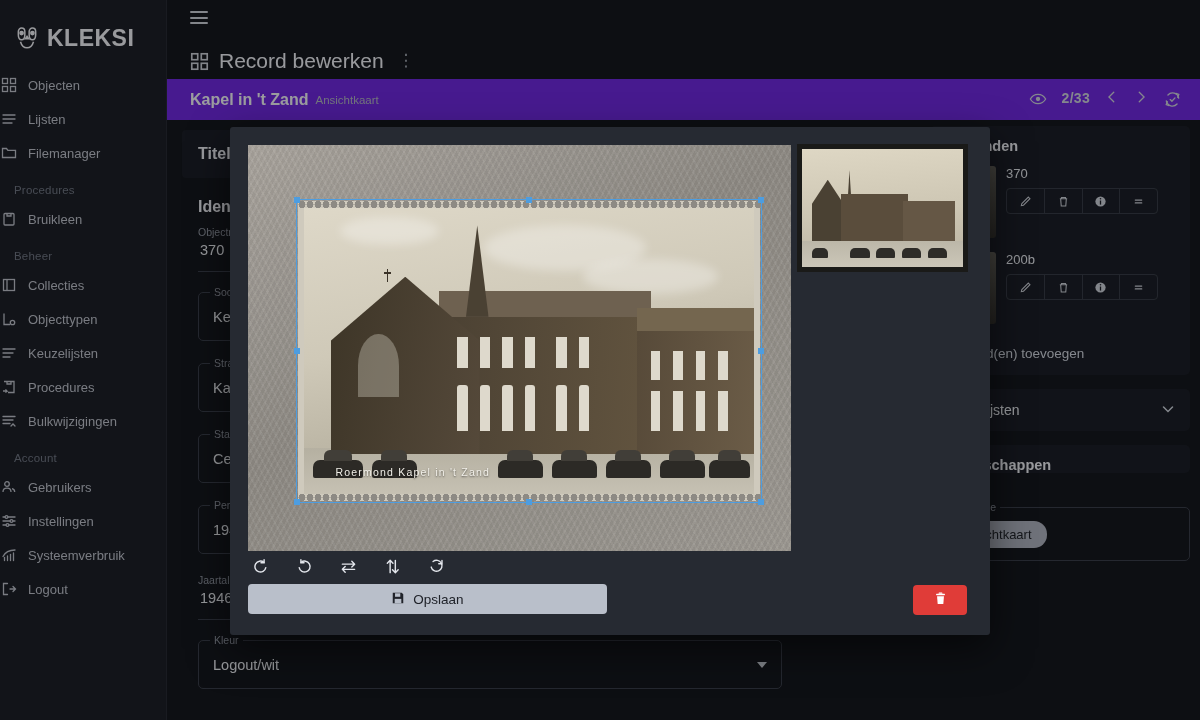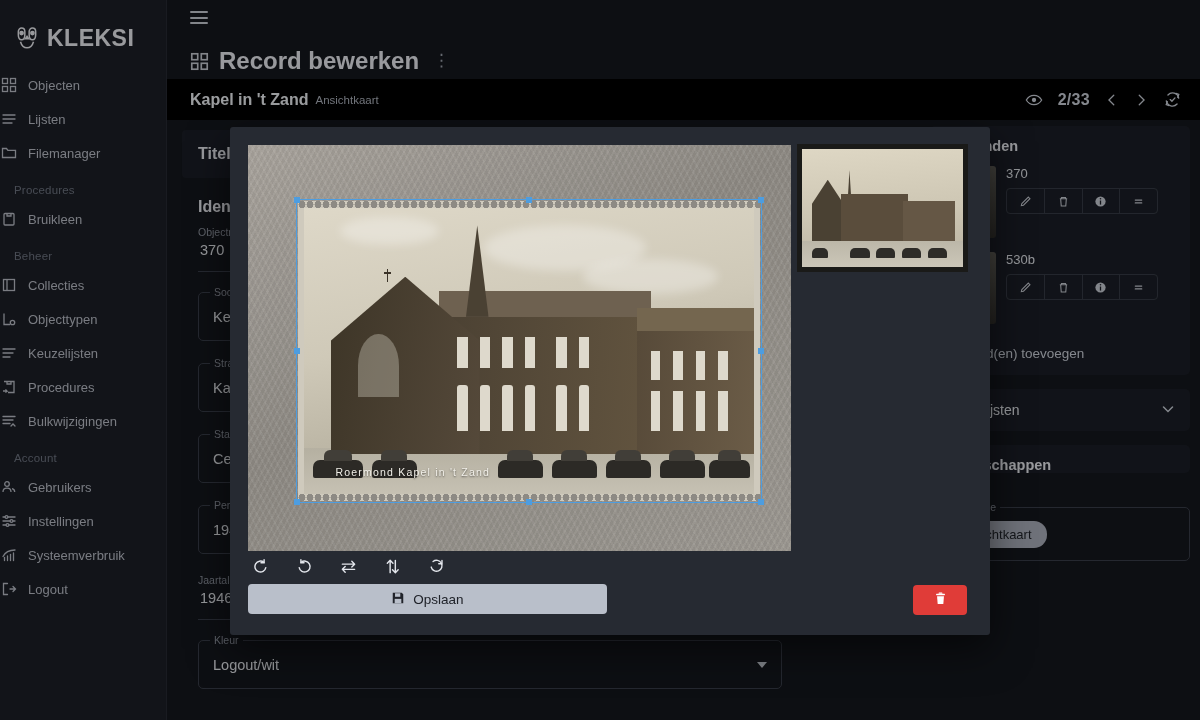--- a/index.html
+++ b/index.html
@@ -52,33 +52,33 @@
   .topbar { height: 35px; display: flex; align-items: center; padding-left: 23px; }
   .hamburger { width: 18px; height: 13px; cursor: pointer;
     display:flex; flex-direction: column; justify-content: space-between; }
   .hamburger i { display:block; height: 2px; background: #c6cad2; border-radius: 1px; }
 
   .page-head {
     display: flex; align-items: center; gap: 10px;
     padding: 8px 0 0 23px; height: 44px;
   }
   .page-head .grid-ico { width: 19px; height: 19px; }
-  .page-title { color: #e7e9ee; font-size: 24px; font-weight: bold; }
+  .page-title { color: #e7e9ee; font-size: 21px; font-weight: normal; }
   .kebab { color: #9aa0ab; font-size: 17px; letter-spacing: 0; cursor: pointer;
     line-height: 12px; padding: 0 4px; }
 
   .record-bar {
-    height: 41px; background: #000000;
+    height: 41px; background: #6d28d9;
     display: flex; align-items: center;
     padding: 0 18px 0 23px;
   }
   .record-title { color: #eceef2; font-size: 16px; font-weight: bold; }
   .record-sub { color: #aeb3bd; font-size: 11.5px; margin-left: 7px; }
-  .record-nav { margin-left: auto; display: flex; align-items: center; gap: 15px;
-    color: #c9ced7; font-size: 16px; }
+  .record-nav { margin-left: auto; display: flex; align-items: flex-start; gap: 15px;
+    color: #c9ced7; font-size: 14px; }
   .record-nav .it { cursor: pointer; display:flex; align-items:center; }
   .count { font-weight: bold; letter-spacing: .3px; }
 
   
   .content { position: relative; height: 600px; }
   .form-col {
     position: absolute; left: 15px; top: 10px; width: 600px;
   }
   .card-bar {
     background: #1b1e26; height: 48px; border-radius: 4px;
@@ -524,21 +524,21 @@
                       <line x1="4" y1="9.7" x2="12" y2="9.7"></line>
                     </svg>
                 </div>
               </div>
             </div>
           </div>
 
           <div class="file-row">
             <div class="file-thumb"></div>
             <div class="file-meta">
-              <div class="file-name">530b</div>
+              <div class="file-name">200b</div>
               <div class="icon-group">
                 <div>
                   <svg viewBox="0 0 16 16" fill="none" stroke="#c6cad2" stroke-width="1.3">
                       <path d="M11.5 2.5l2 2-8 8-2.6.6.6-2.6z"></path>
                     </svg>
                 </div>
                 <div>
                   <svg viewBox="0 0 16 16" fill="none" stroke="#c6cad2" stroke-width="1.3">
                       <path d="M3.5 4.5h9M5.5 4.5V3h5v1.5M4.5 4.5l.7 9h5.6l.7-9"></path>
                     </svg>

